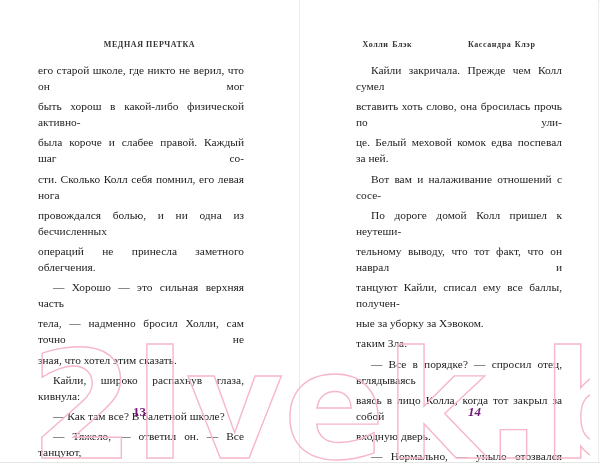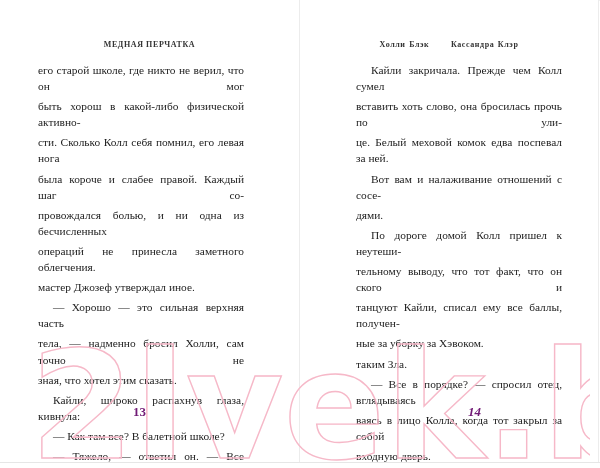--- a/index.html
+++ b/index.html
@@ -13,21 +13,21 @@
   .page.right { left: 300px; width: 298px; border-right: 1px solid #ececec; }
   .bottom-line { position: absolute; left: 0; top: 462px; width: 600px; height: 1px; background: #e6e6e6; }
   .top-line { position: absolute; left: 0; top: 0; width: 600px; height: 1px; background: #f0f0f0; }
 
   .running-head {
     position: absolute; top: 40px; font-size: 8px; letter-spacing: 0.6px; font-weight: bold;
     color: #333; white-space: nowrap;
   }
   .left .running-head { left: 0; width: 299px; text-align: center; }
   .right .running-head { left: 0; width: 298px; text-align: center; word-spacing: 1px; }
-  .right .running-head span { margin: 0 9px; }
+  .right .running-head span { margin: 0 26px; }
 
   .text-block { position: absolute; top: 58px; font-size: 11.4px; line-height: 16.1px; }
   .left .text-block { left: 34px; width: 214px; }
   .right .text-block { left: 52px; width: 214px; }
   .text-block p { margin: 4px; text-align: justify; text-align-last: justify; }
   .text-block p.indent { text-indent: 15px; }
   .text-block p.last { text-align-last: left; }
 
   .page-number { position: absolute; top: 404px; font-size: 13px; font-weight: bold; color: #701a75; }
   .left .page-number { left: 133px; }
@@ -45,25 +45,24 @@
 <body>
 
 <div class="spread">
   <div class="top-line"></div>
 
   <div class="page left">
     <div class="running-head">МЕДНАЯ ПЕРЧАТКА</div>
     <div class="text-block">
       <p>его старой школе, где никто не верил, что он мог</p>
       <p>быть хорош в какой-либо физической активно-</p>
+      <p>была короче и слабее правой. Каждый шаг со-</p>
       <p>сти. Сколько Колл себя помнил, его левая нога</p>
-      <p>была короче и слабее правой. Каждый шаг со-</p>
       <p>провождался болью, и ни одна из бесчисленных</p>
       <p>операций не принесла заметного облегчения.</p>
-      <p class="last">мастер Джозеф утверждал иное.</p>
       <p class="indent">— Хорошо — это сильная верхняя часть</p>
       <p>тела, — надменно бросил Холли, сам точно не</p>
       <p class="last">зная, что хотел этим сказать.</p>
       <p class="indent last">Кайли, широко распахнув глаза, кивнула:</p>
       <p class="indent last">— Как там все? В балетной школе?</p>
       <p class="indent">— Тяжело, — ответил он. — Все танцуют,</p>
       <p>пока не падают без сил. Мы едим лишь сырые</p>
 
     </div>
     <div class="page-number">13</div>
@@ -72,23 +71,22 @@
   <div class="page right">
     <div class="running-head">
       <span>Холли Блэк</span>
       <span>Кассандра Клэр</span>
     </div>
     <div class="text-block">
       <p class="indent">Кайли закричала. Прежде чем Колл сумел</p>
       <p>вставить хоть слово, она бросилась прочь по ули-</p>
       <p class="last">це. Белый меховой комок едва поспевал за ней.</p>
       <p class="indent">Вот вам и налаживание отношений с сосе-</p>
-      <p class="last">дями.</p>
       <p class="indent">По дороге домой Колл пришел к неутеши-</p>
-      <p>тельному выводу, что тот факт, что он ского и</p>
+      <p>тельному выводу, что тот факт, что он наврал и</p>
       <p>танцуют Кайли, списал ему все баллы, получен-</p>
       <p class="last">ные за уборку за Хэвоком.</p>
       <p class="last">таким Зла.</p>
       <p class="indent">— Все в порядке? — спросил отец, вглядываясь</p>
       <p>ваясь в лицо Колла, когда тот закрыл за собой</p>
       <p class="last">входную дверь.</p>
       <p class="indent last">— Нормально, — уныло отозвался Колл.</p>
       <p class="indent">— Хорошо. — Аластер откашлялся. — Я по</p>
 
     </div>

